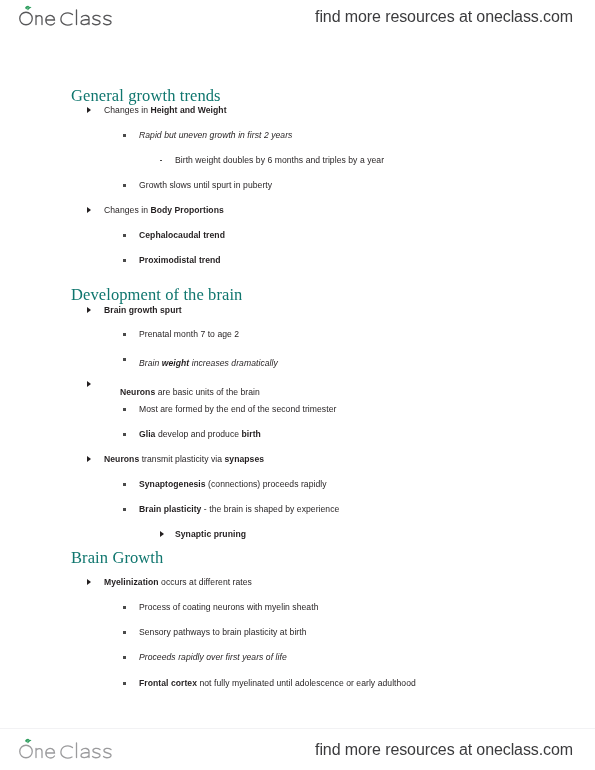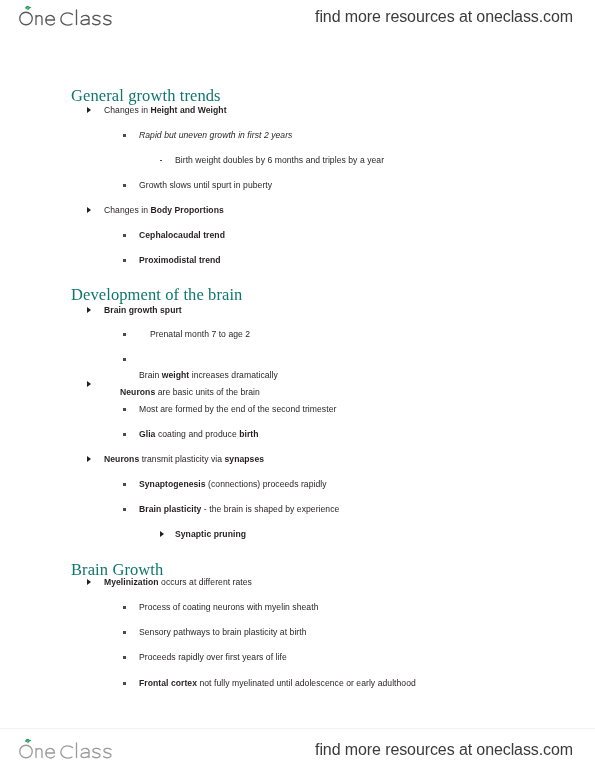--- a/index.html
+++ b/index.html
@@ -198,74 +198,74 @@
     </div>
     <div class="section">
       <h2 class="section-title" style="position: absolute; left: 67px; top: 249px;">Development of the brain</h2>
       <ul class="bullets">
         <li class="bullet" style="position: absolute; left: 0px; top: 272px;">
           <span class="marker mk-triangle" style="left: 87px; top: 1px;"></span>
           <span class="btext" style="position: absolute; left: 104px; top: 0px;"><b>Brain growth spurt</b></span>
         </li>
         <li class="bullet" style="position: absolute; left: 0px; top: 296px;">
           <span class="marker mk-square" style="left: 123px; top: 3px;"></span>
-          <span class="btext" style="position: absolute; left: 139px; top: 0px; margin-left: 11px;"><span>Prenatal month 7 to age 2</span></span>
+          <span class="btext" style="position: absolute; left: 139px; top: 0px;"><span>Prenatal month 7 to age 2</span></span>
         </li>
         <li class="bullet" style="position: absolute; left: 0px; top: 321px;">
           <span class="marker mk-square" style="left: 123px; top: 3px;"></span>
-          <span class="btext" style="position: absolute; left: 139px; top: 16px;"><span>Brain </span><b>weight</b><span> increases dramatically</span></span>
+          <span class="btext" style="position: absolute; left: 139px; top: 4px; font-style: italic;"><span>Brain </span><b>weight</b><span> increases dramatically</span></span>
         </li>
         <li class="bullet" style="position: absolute; left: 0px; top: 346px;">
           <span class="marker mk-triangle" style="left: 87px; top: 1px;"></span>
           <span class="btext" style="position: absolute; left: 104px; top: 8px; padding-left: 16px;"><b>Neurons</b><span> are basic units of the brain</span></span>
         </li>
         <li class="bullet" style="position: absolute; left: 0px; top: 371px;">
           <span class="marker mk-square" style="left: 123px; top: 3px;"></span>
           <span class="btext" style="position: absolute; left: 139px; top: 0px;"><span>Most are formed by the end of the second trimester</span></span>
         </li>
         <li class="bullet" style="position: absolute; left: 0px; top: 396px;">
           <span class="marker mk-square" style="left: 123px; top: 3px;"></span>
-          <span class="btext" style="position: absolute; left: 139px; top: 0px;"><b>Glia</b><span> coating and produce </span><b>birth</b></span>
+          <span class="btext" style="position: absolute; left: 139px; top: 0px;"><b>Glia</b><span> develop and produce </span><b>birth</b></span>
         </li>
         <li class="bullet" style="position: absolute; left: 0px; top: 421px;">
           <span class="marker mk-triangle" style="left: 87px; top: 1px;"></span>
           <span class="btext" style="position: absolute; left: 104px; top: 0px;"><b>Neurons</b><span> transmit plasticity via </span><b>synapses</b></span>
         </li>
         <li class="bullet" style="position: absolute; left: 0px; top: 446px;">
           <span class="marker mk-square" style="left: 123px; top: 3px;"></span>
           <span class="btext" style="position: absolute; left: 139px; top: 0px;"><b>Synaptogenesis</b><span> (connections) proceeds rapidly</span></span>
         </li>
         <li class="bullet" style="position: absolute; left: 0px; top: 471px;">
           <span class="marker mk-square" style="left: 123px; top: 3px;"></span>
           <span class="btext" style="position: absolute; left: 139px; top: 0px;"><b>Brain plasticity</b><span> - the brain is shaped by experience</span></span>
         </li>
         <li class="bullet" style="position: absolute; left: 0px; top: 496px;">
           <span class="marker mk-triangle" style="left: 160px; top: 1px;"></span>
           <span class="btext" style="position: absolute; left: 175px; top: 0px;"><b>Synaptic pruning</b></span>
         </li>
       </ul>
     </div>
     <div class="section">
-      <h2 class="section-title" style="position: absolute; left: 67px; top: 524px;">Brain Growth</h2>
+      <h2 class="section-title" style="position: absolute; left: 67px; top: 512px;">Brain Growth</h2>
       <ul class="bullets">
         <li class="bullet" style="position: absolute; left: 0px; top: 544px;">
           <span class="marker mk-triangle" style="left: 87px; top: 1px;"></span>
           <span class="btext" style="position: absolute; left: 104px; top: 0px;"><b>Myelinization</b><span> occurs at different rates</span></span>
         </li>
         <li class="bullet" style="position: absolute; left: 0px; top: 569px;">
           <span class="marker mk-square" style="left: 123px; top: 3px;"></span>
           <span class="btext" style="position: absolute; left: 139px; top: 0px;"><span>Process of coating neurons with myelin sheath</span></span>
         </li>
         <li class="bullet" style="position: absolute; left: 0px; top: 594px;">
           <span class="marker mk-square" style="left: 123px; top: 3px;"></span>
           <span class="btext" style="position: absolute; left: 139px; top: 0px;"><span>Sensory pathways to brain plasticity at birth</span></span>
         </li>
         <li class="bullet" style="position: absolute; left: 0px; top: 619px;">
           <span class="marker mk-square" style="left: 123px; top: 3px;"></span>
-          <span class="btext" style="position: absolute; left: 139px; top: 0px;"><span>Proceeds rapidly over first years of life</span></span>
+          <span class="btext" style="position: absolute; left: 139px; top: 0px; font-style: italic;"><span>Proceeds rapidly over first years of life</span></span>
         </li>
         <li class="bullet" style="position: absolute; left: 0px; top: 645px;">
           <span class="marker mk-square" style="left: 123px; top: 3px;"></span>
           <span class="btext" style="position: absolute; left: 139px; top: 0px;"><b>Frontal cortex</b><span> not fully myelinated until adolescence or early adulthood</span></span>
         </li>
       </ul>
     </div>
   </div>
 
 <div class="page-footer">

